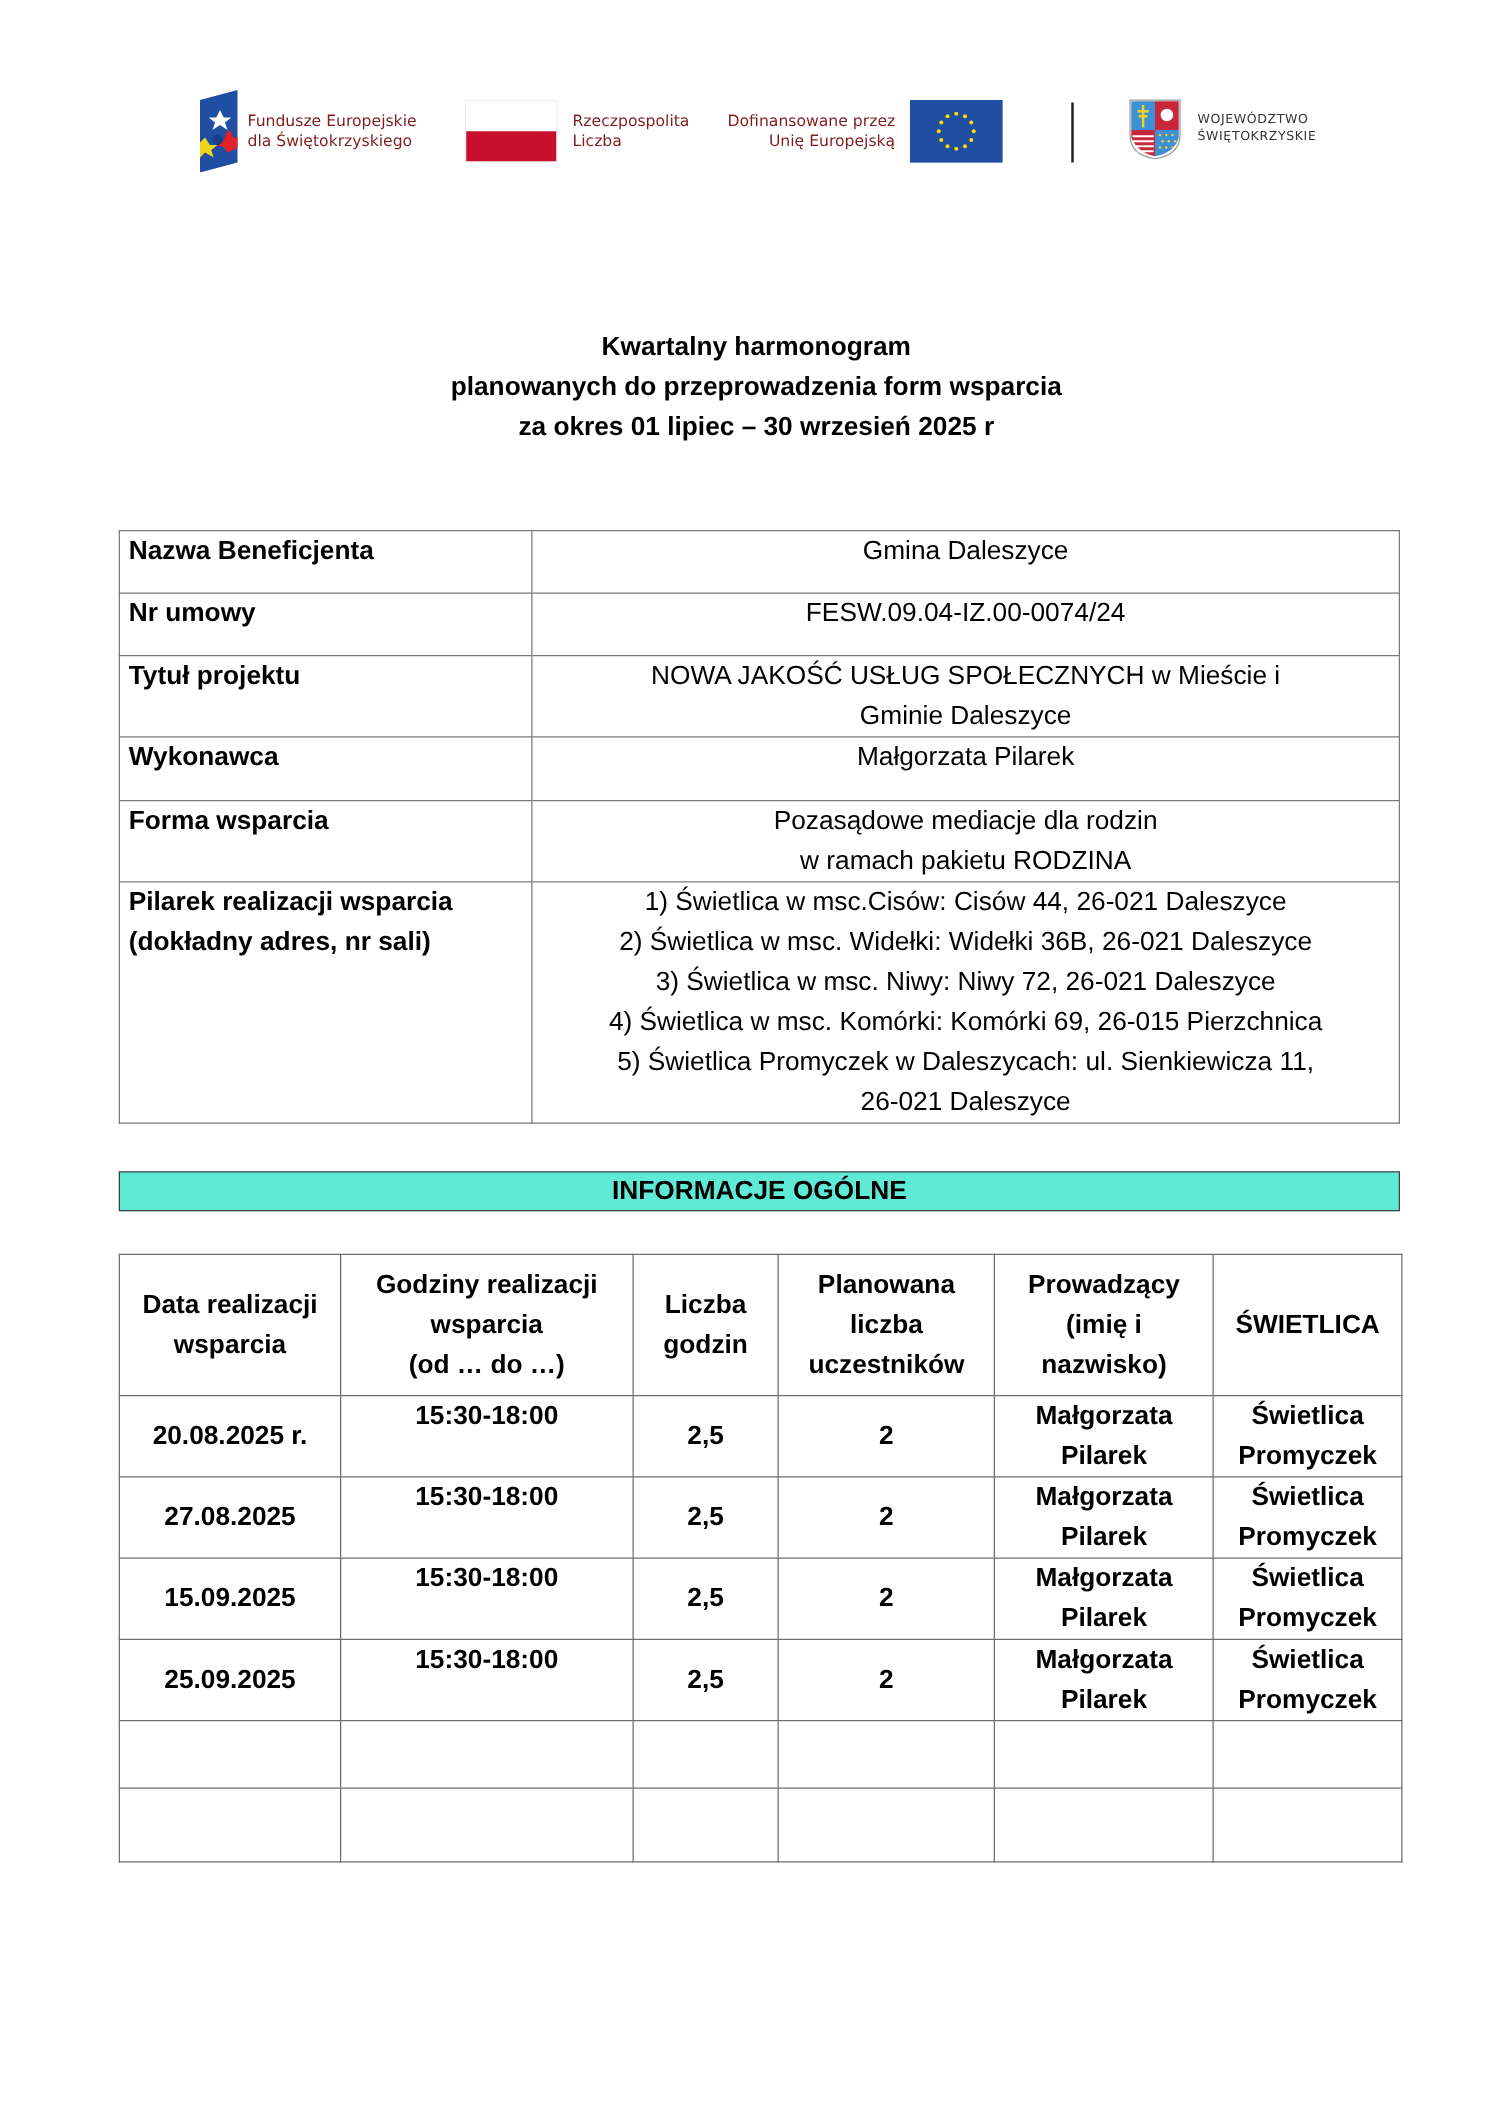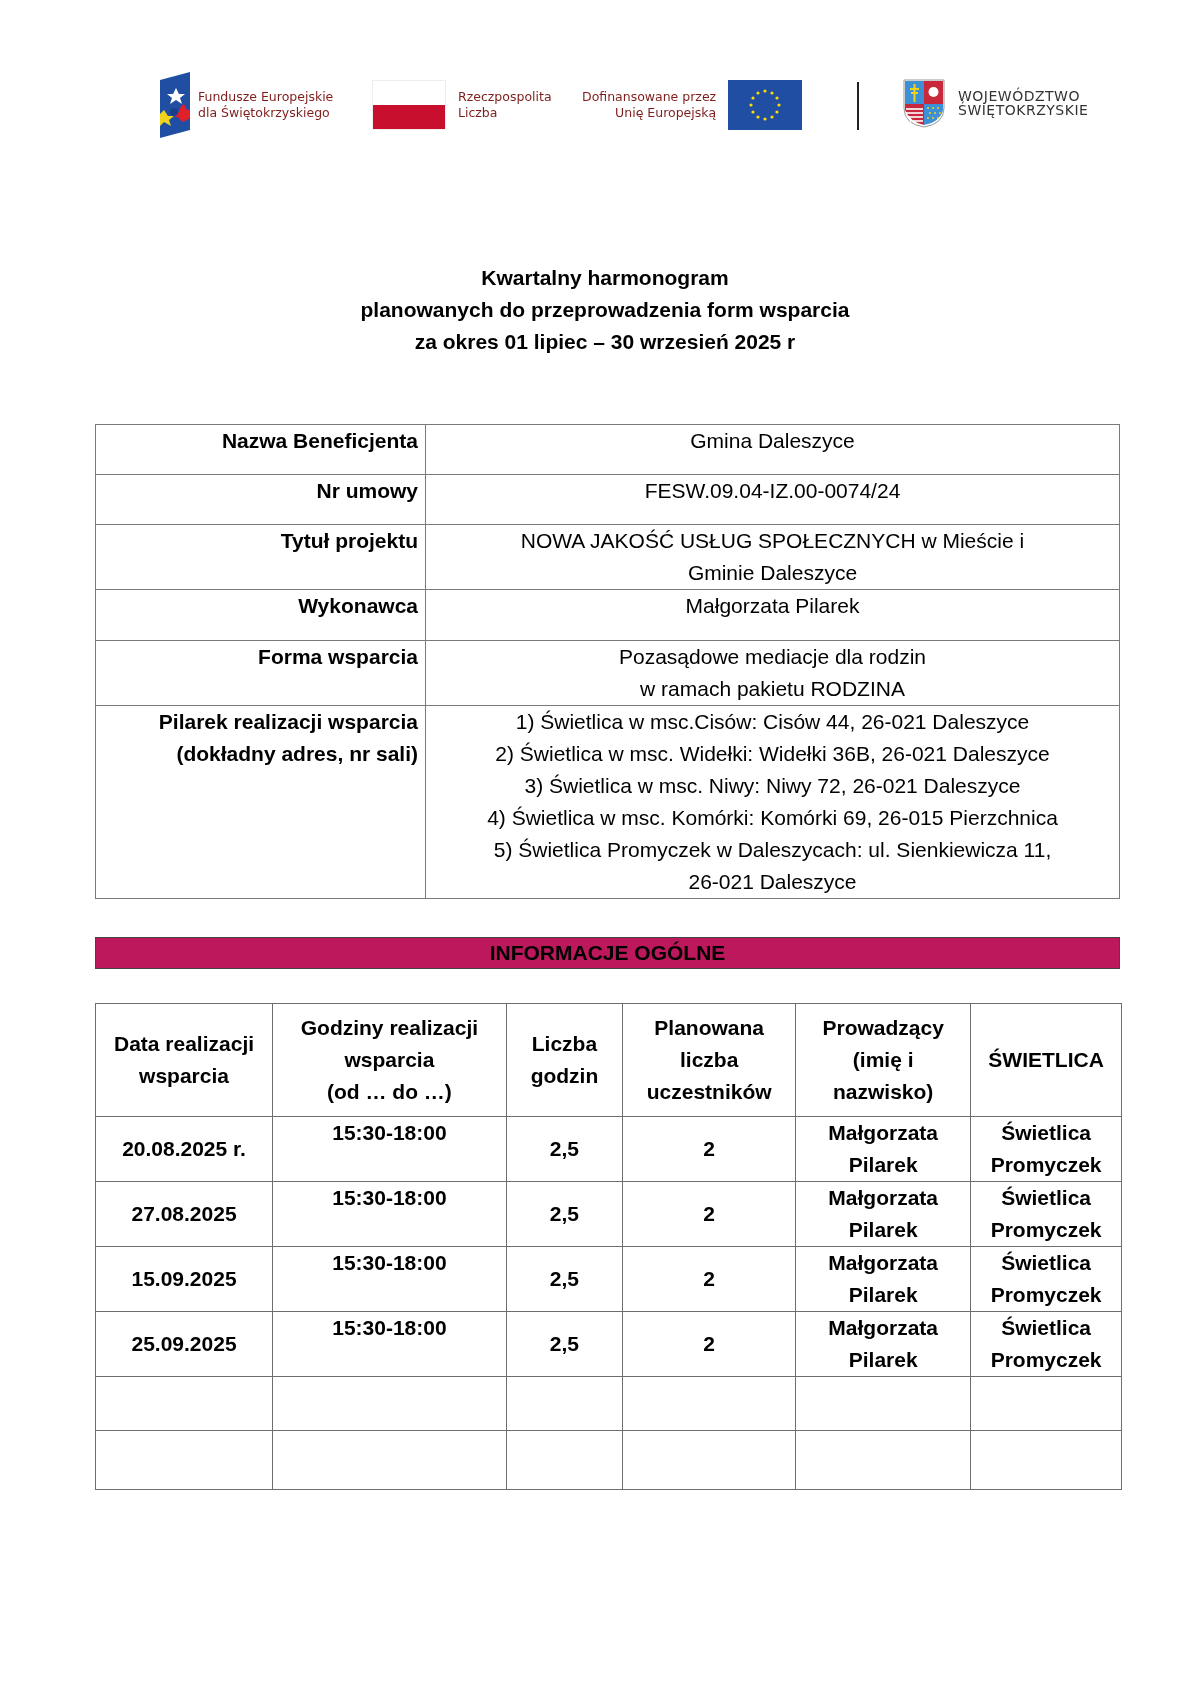--- a/index.html
+++ b/index.html
@@ -15,43 +15,43 @@
   .pl-logo { left: 372px; }
   .pl-flag { width: 74px; height: 50px; margin-right: 12px; border: 1px solid #eee; box-sizing: border-box; }
   .pl-flag .w { height: 50%; background: #ffffff; }
   .pl-flag .r { height: 50%; background: #c8102e; }
   .eu-logo { left: 582px; }
   .eu-logo .logo-text { text-align: right; margin-right: 12px; }
   .eu-flag { width: 74px; height: 50px; background: #1f4ea3; }
   .divider-line { position: absolute; left: 857px; top: 10px; width: 2px; height: 48px; background: #222; }
   .sw-logo { left: 902px; }
   .sw-crest { width: 44px; height: 50px; margin-right: 12px; }
-  .sw-logo .logo-text { font-size: 14px; line-height: 14px; letter-spacing: 0.5px; color: #333; }
+  .sw-logo .logo-text { font-size: 10px; line-height: 14px; letter-spacing: 0.5px; color: #333; }
 
   
   .title { position: absolute; top: 262px; left: 0; width: 1210px; text-align: center;
            font-weight: bold; font-size: 21px; line-height: 32px; }
 
   
   table { border-collapse: collapse; position: absolute; }
   .info { top: 424px; left: 95px; width: 1025px; }
-  .info td { border: 1.5px solid #7a7a7a; font-size: 21px; line-height: 32px; vertical-align: top; padding: 0 7px; text-align: right; }
+  .info td { border: 1.5px solid #7a7a7a; font-size: 21px; line-height: 32px; vertical-align: top; padding: 0 7px; }
   .info td.lbl { width: 315px; font-weight: bold; }
   .info td.val { text-align: center; font-weight: normal; }
   .info td.val.plain { font-weight: normal; }
   .info tr.r1 td { height: 49px; }
   .info tr.r2 td { height: 49px; }
   .info tr.r3 td { height: 64px; }
   .info tr.r4 td { height: 50px; }
   .info tr.r5 td { height: 64px; }
   .info tr.r6 td { height: 190px; }
 
   
   .section-bar { position: absolute; top: 937px; left: 95px; width: 1025px; height: 32px;
-                 background: #be185d; border: 1.5px solid #444; box-sizing: border-box;
+                 background: #5eead4; border: 1.5px solid #444; box-sizing: border-box;
                  text-align: center; font-weight: bold; font-size: 21px; line-height: 29px; }
 
   
   .sched { top: 1003px; left: 95px; width: 1027px; }
   .sched th, .sched td { border: 1.5px solid #6e6e6e; font-weight: bold; font-size: 21px;
                          line-height: 32px; text-align: center; padding: 0 4px; }
   .sched th { height: 112px; vertical-align: middle; }
   .sched td { height: 63px; vertical-align: middle; }
   .sched td.top { vertical-align: top; }
   .sched tr.empty td { height: 53px; }

